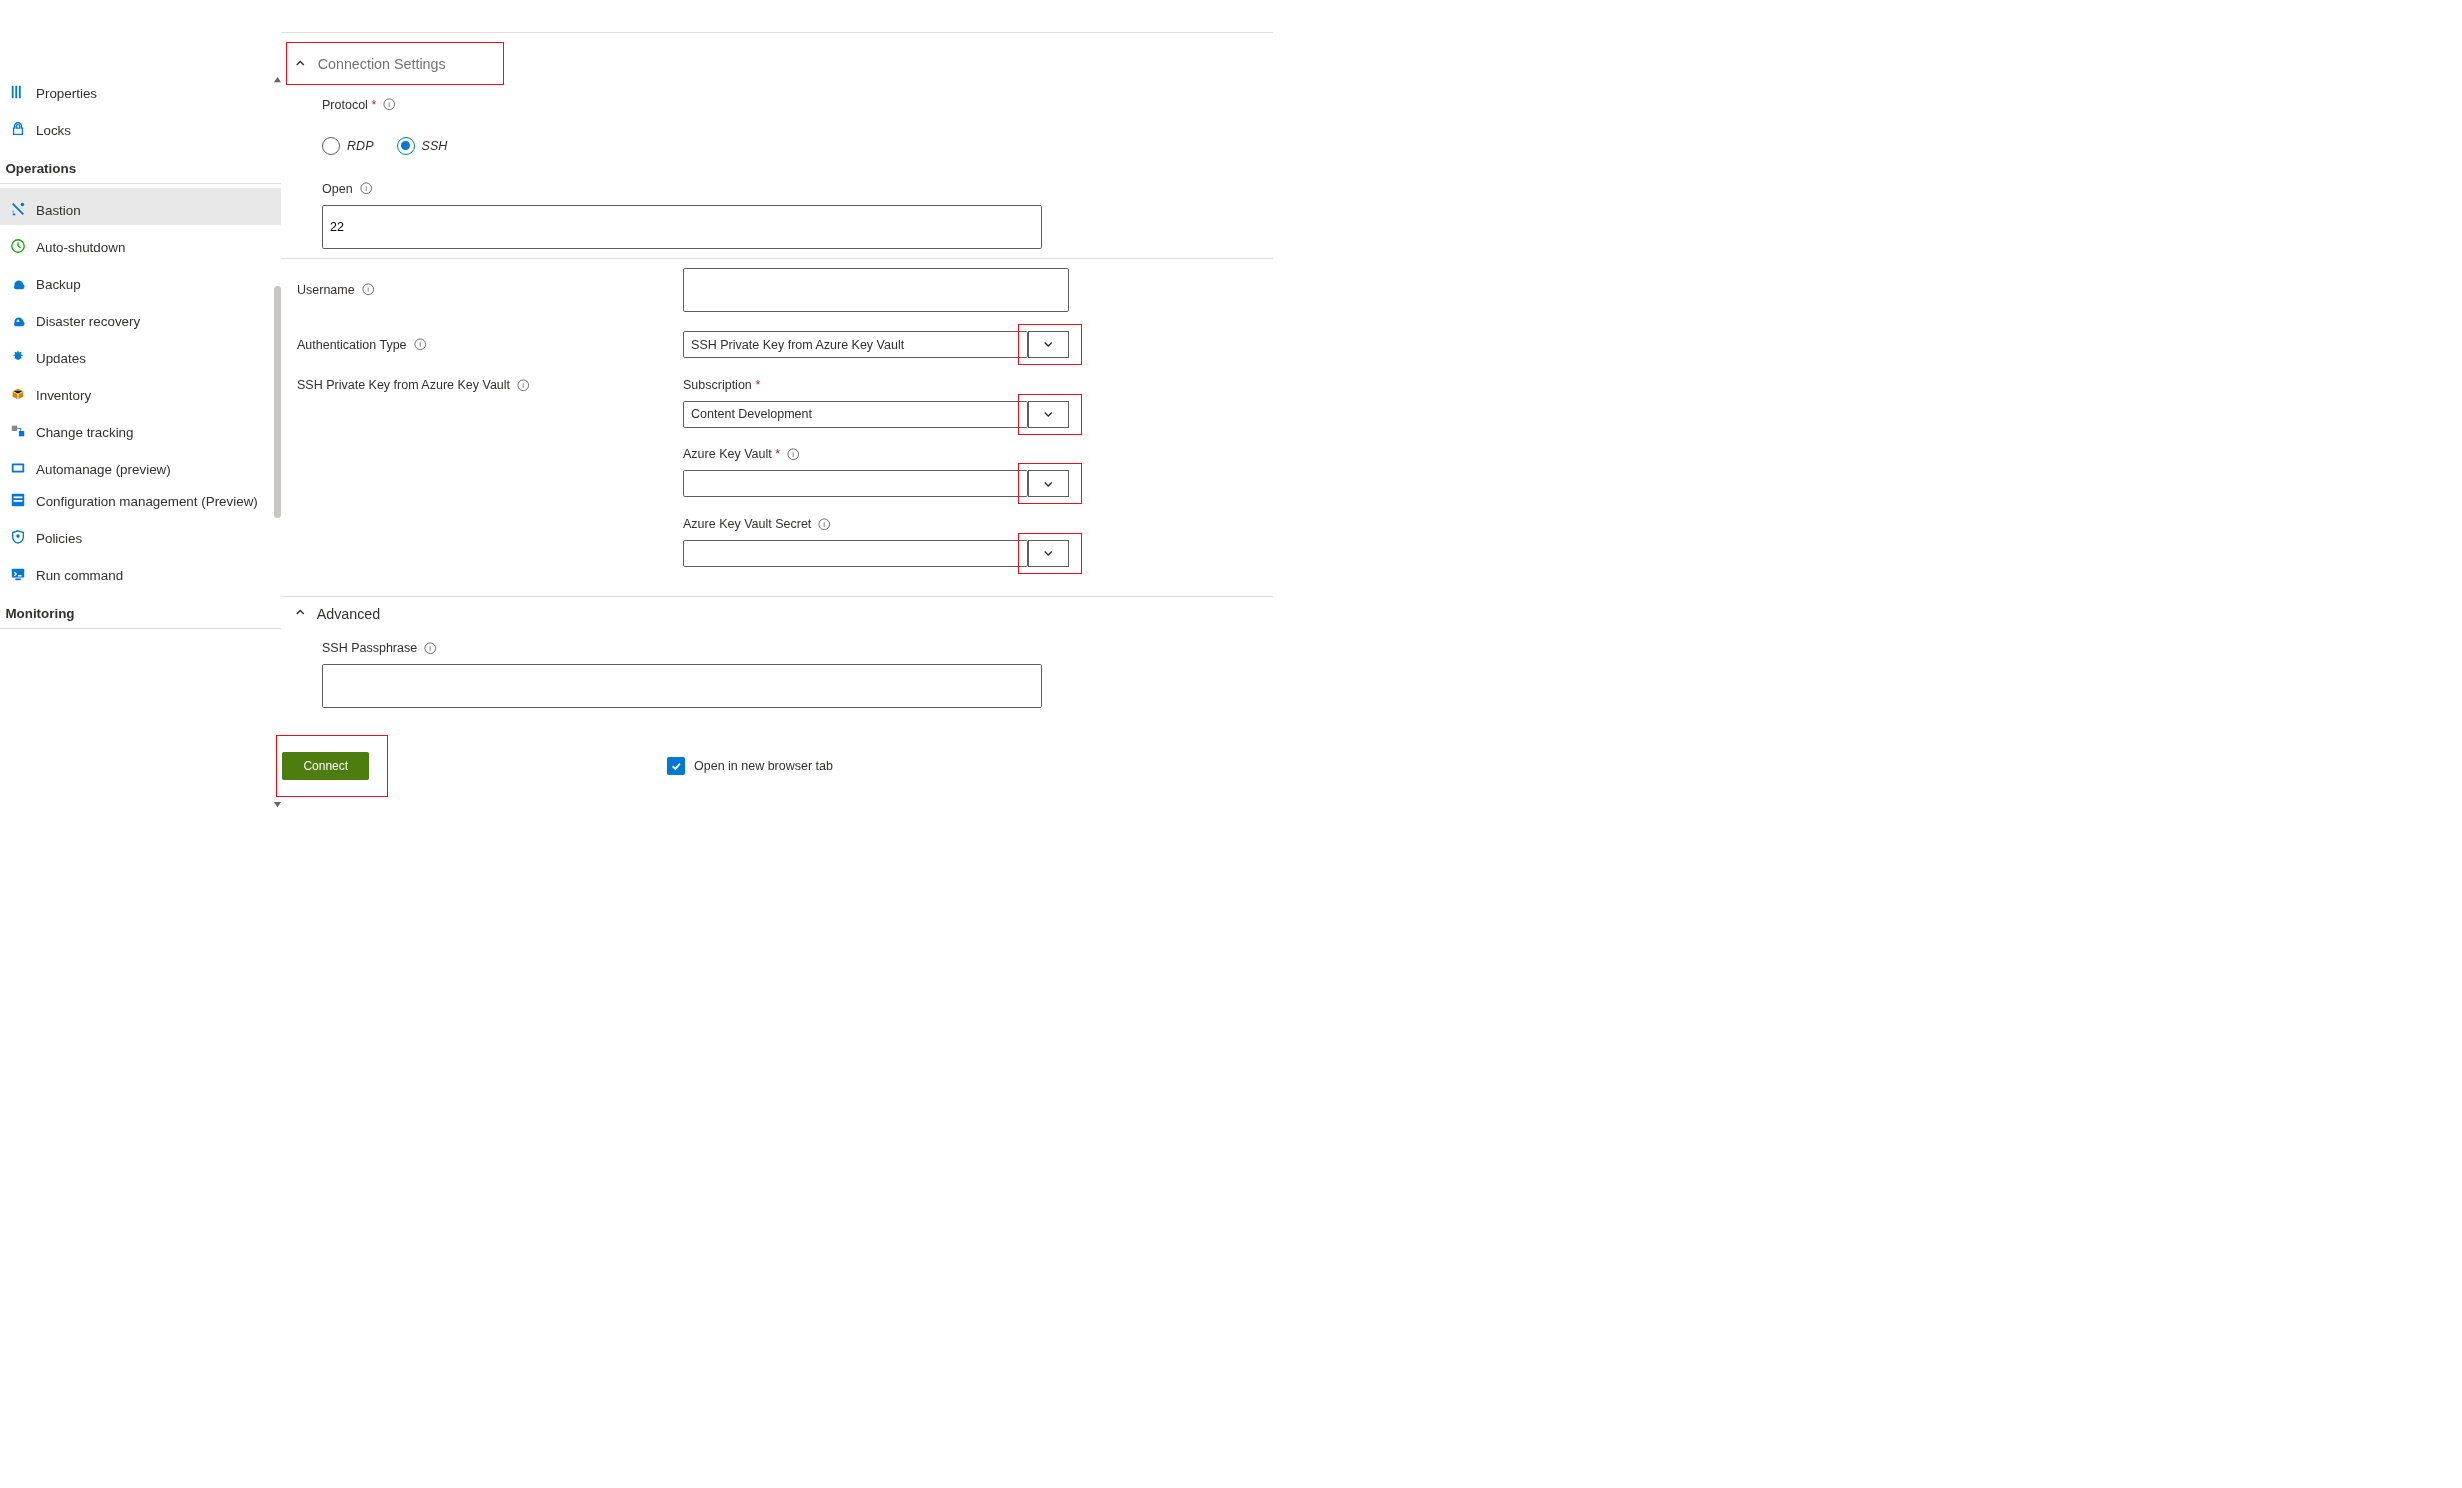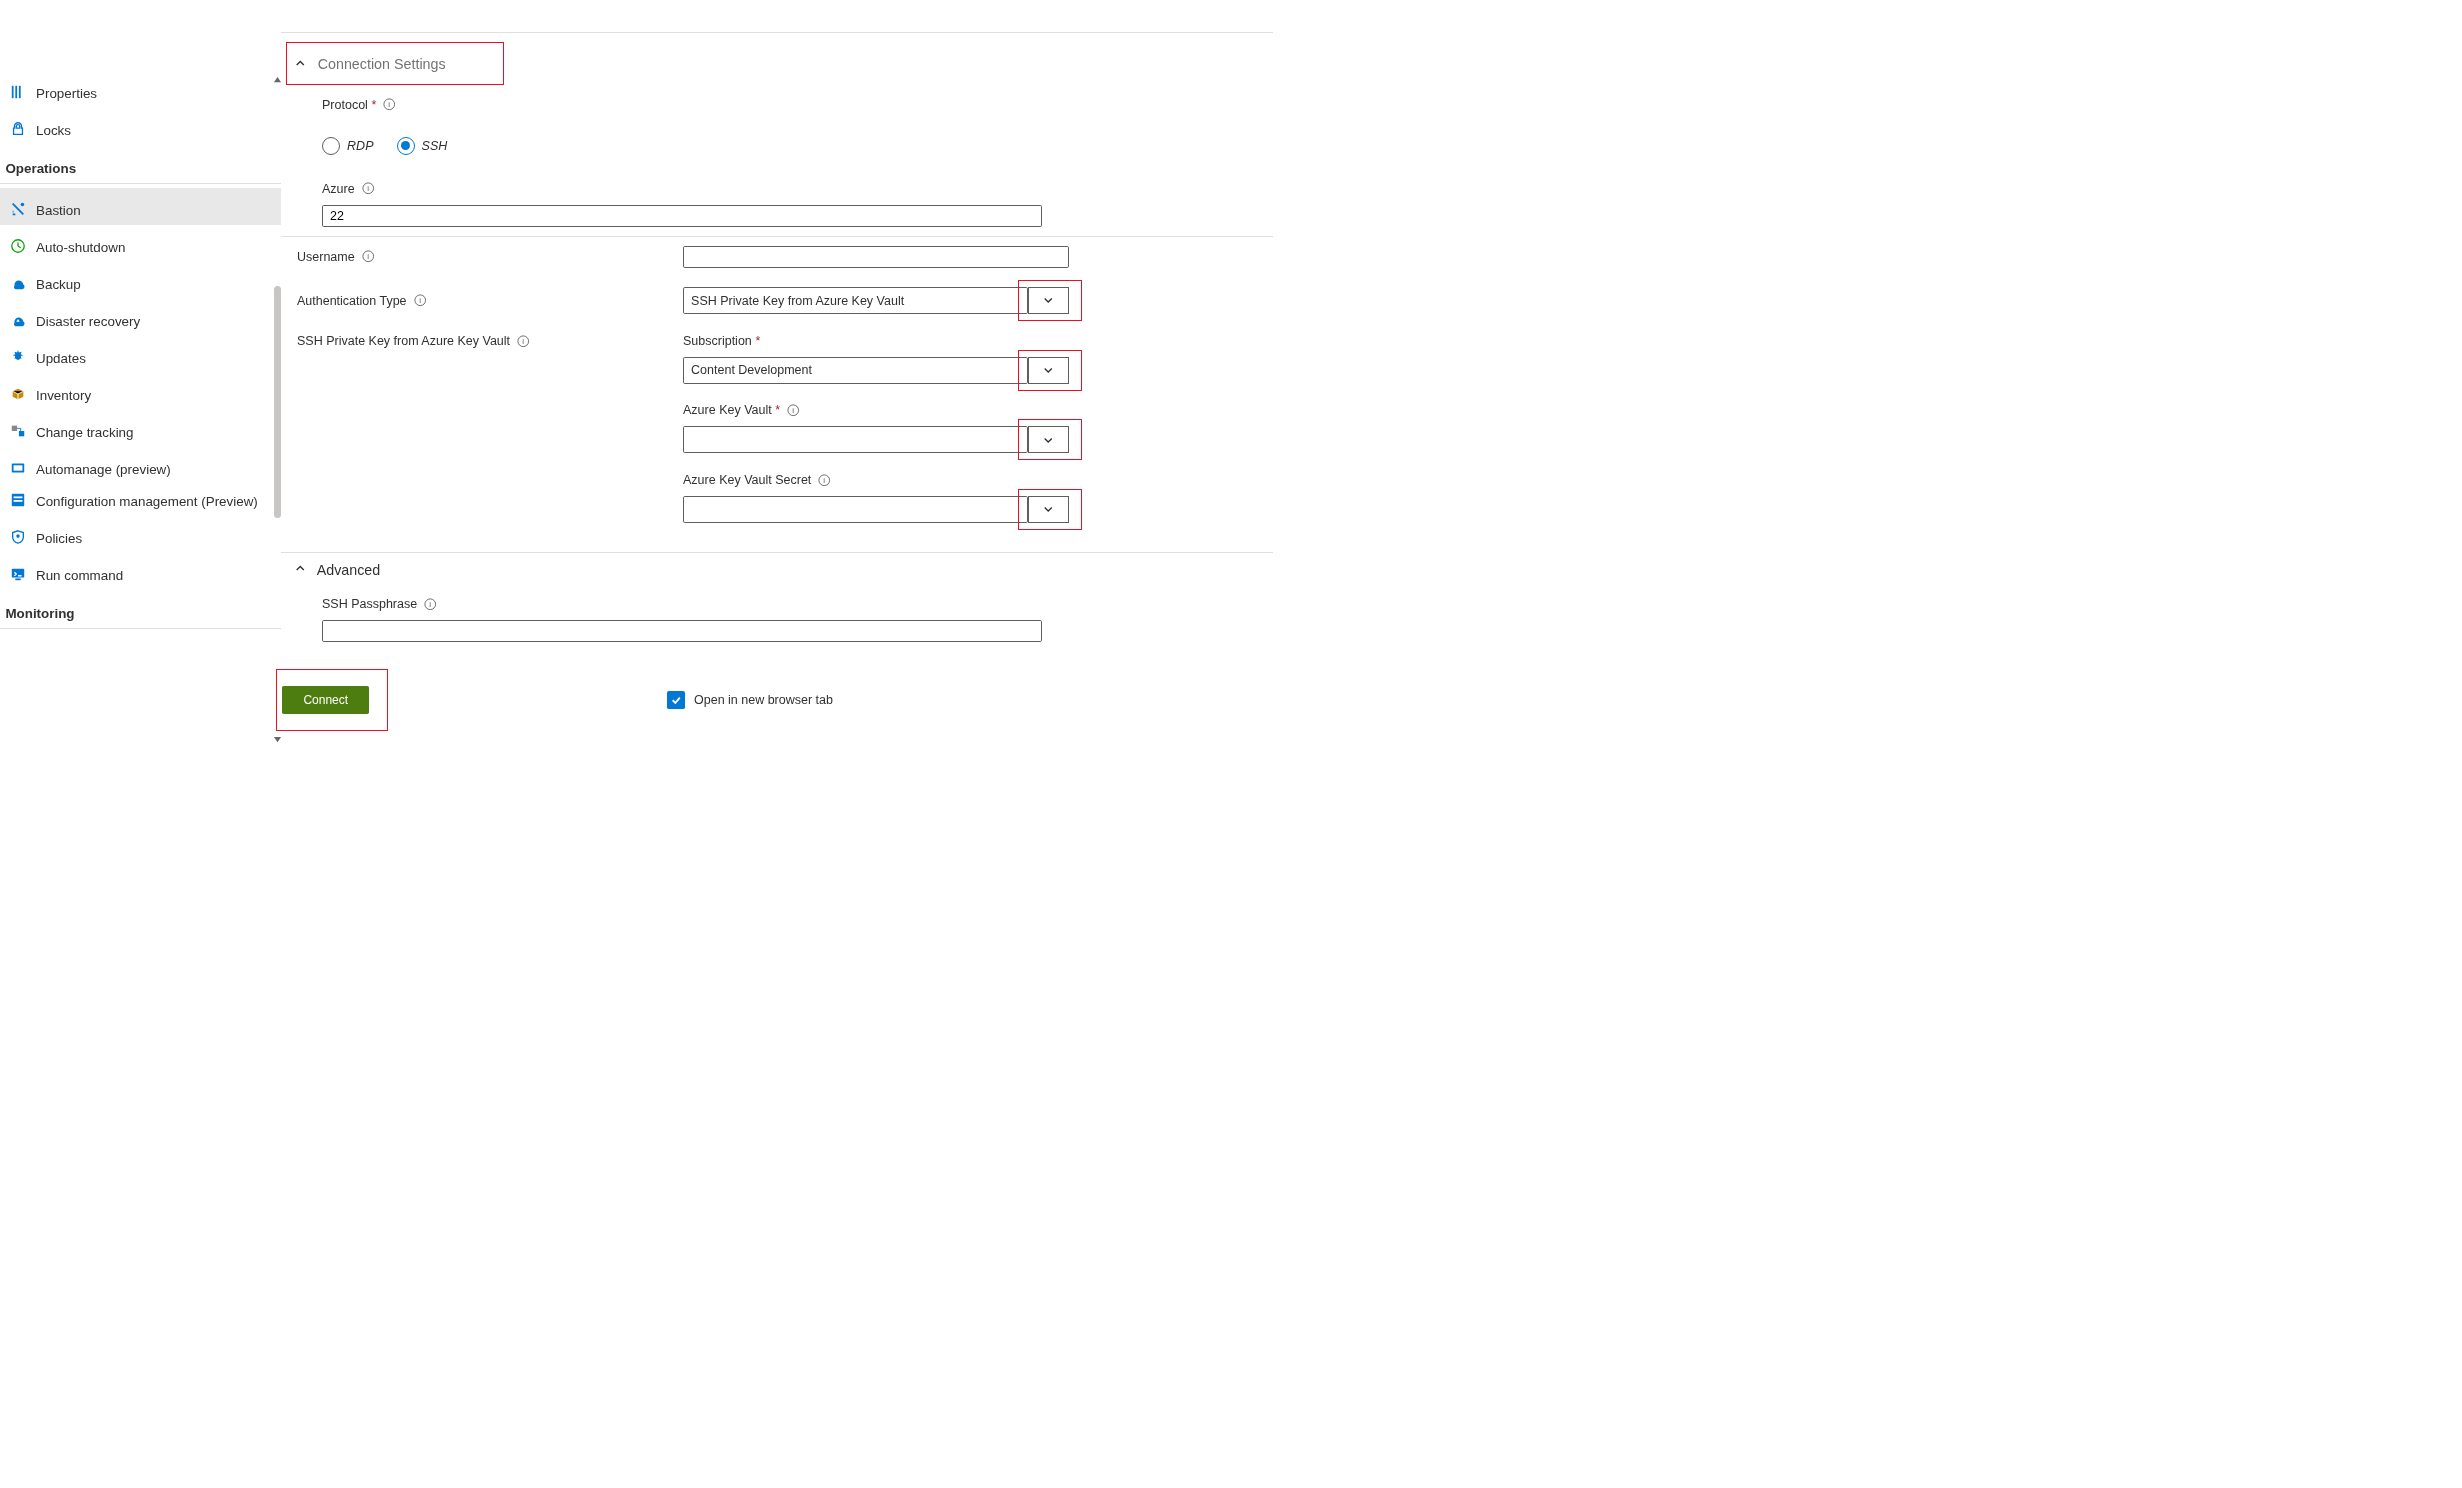--- a/index.html
+++ b/index.html
@@ -35,21 +35,21 @@
     .form-label { font-size: 12.5px; color: #323130; display: inline-flex; align-items: center; }
     .req { color: #a4262c; margin-left: 3.6px; }
     .info-icon { width: 12.5px; height: 12.5px; margin-left: 7.1px; display: inline-flex; align-items: center; justify-content: center; }
 
     .radio-row { display: flex; align-items: center; gap: 23px; margin-top: 25px; font-style: italic; }
     .radio { display: inline-flex; align-items: center; cursor: pointer; }
     .radio-circle { width: 18px; height: 18px; border: 0.9px solid #605e5c; border-radius: 50%; margin-right: 7.1px; display: inline-flex; align-items: center; justify-content: center; }
     .radio.selected .radio-circle { border-color: #0078d4; }
     .radio.selected .radio-dot { width: 9px; height: 9px; border-radius: 50%; background: #0078d4; }
 
-    .text-input { width: 720px; height: 22px; border: 0.9px solid #605e5c; border-radius: 1.8px; padding: 0 7.1px; font-size: 12.5px; }
+    .text-input { width: 720px; height: 44px; border: 0.9px solid #605e5c; border-radius: 1.8px; padding: 0 7.1px; font-size: 12.5px; }
     .text-input.narrow { width: 386px; }
 
     .row-two { display: flex; align-items: center; }
     .row-two .col-left { width: 386px; }
     .row-two .col-right { flex: 1; }
 
     .select-wrap { position: relative; width: 386px; }
     .select-input { width: 345px; height: 27px; border: 0.9px solid #605e5c; border-radius: 1.8px; padding: 0 7.1px; font-size: 12.5px; display: flex; align-items: center; }
     .select-btn { position: absolute; right: 0; top: 0; width: 41px; height: 27px; border: 0.9px solid #605e5c; border-radius: 0; display: flex; align-items: center; justify-content: center; background: #fff; cursor: pointer; }
     .red-select-box { position: absolute; right: -12.5px; top: -7.1px; width: 64px; height: 41px; border: 1.8px solid #e81123; pointer-events: none; }
@@ -256,21 +256,21 @@
           <span class="radio-circle">
               <span class="radio-dot"></span>
             </span>
           <span>SSH</span>
         </label>
       </div>
 
       
       <div class="spacer-lg"></div>
       <div class="form-label">
-        <span>Azure</span>
+        <span>Open</span>
         <span class="info-icon">
           <svg width="12.5" height="12.5" viewBox="0 0 14 14" style="font-size:14px">
               <circle cx="7" cy="7" r="6" fill="none" stroke="#605e5c"></circle>
               <text x="7" y="10" text-anchor="middle" font-size="9" fill="#605e5c">i</text>
             </svg>
         </span>
       </div>
       <div class="spacer-sm"></div>
       <input class="text-input" value="22" style="">
     </div>

